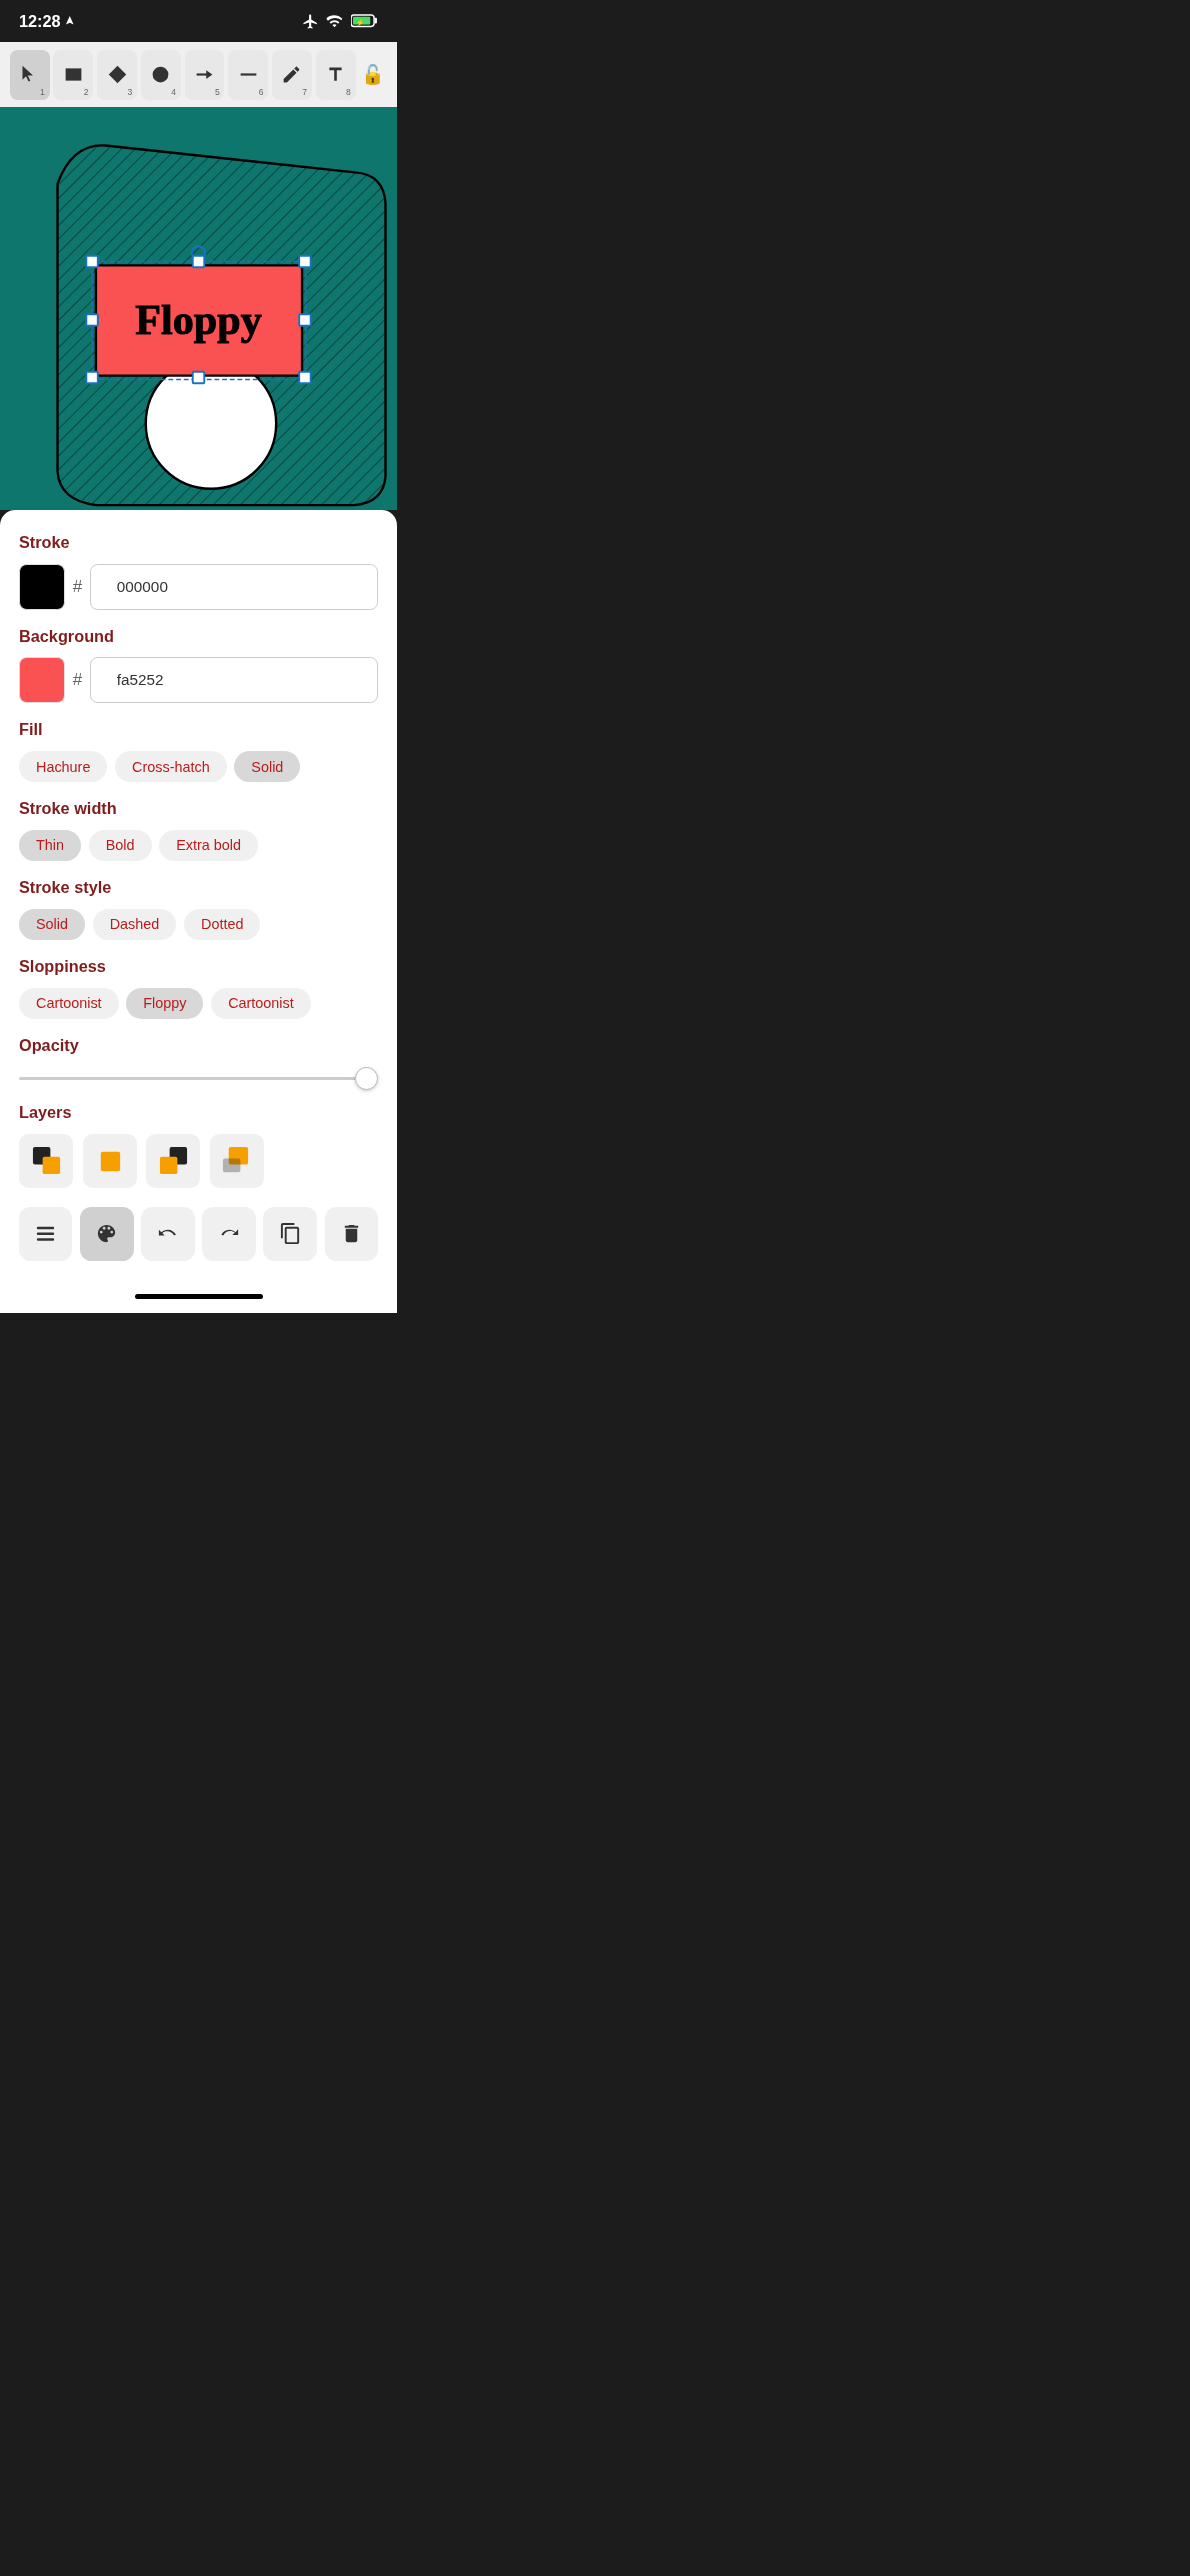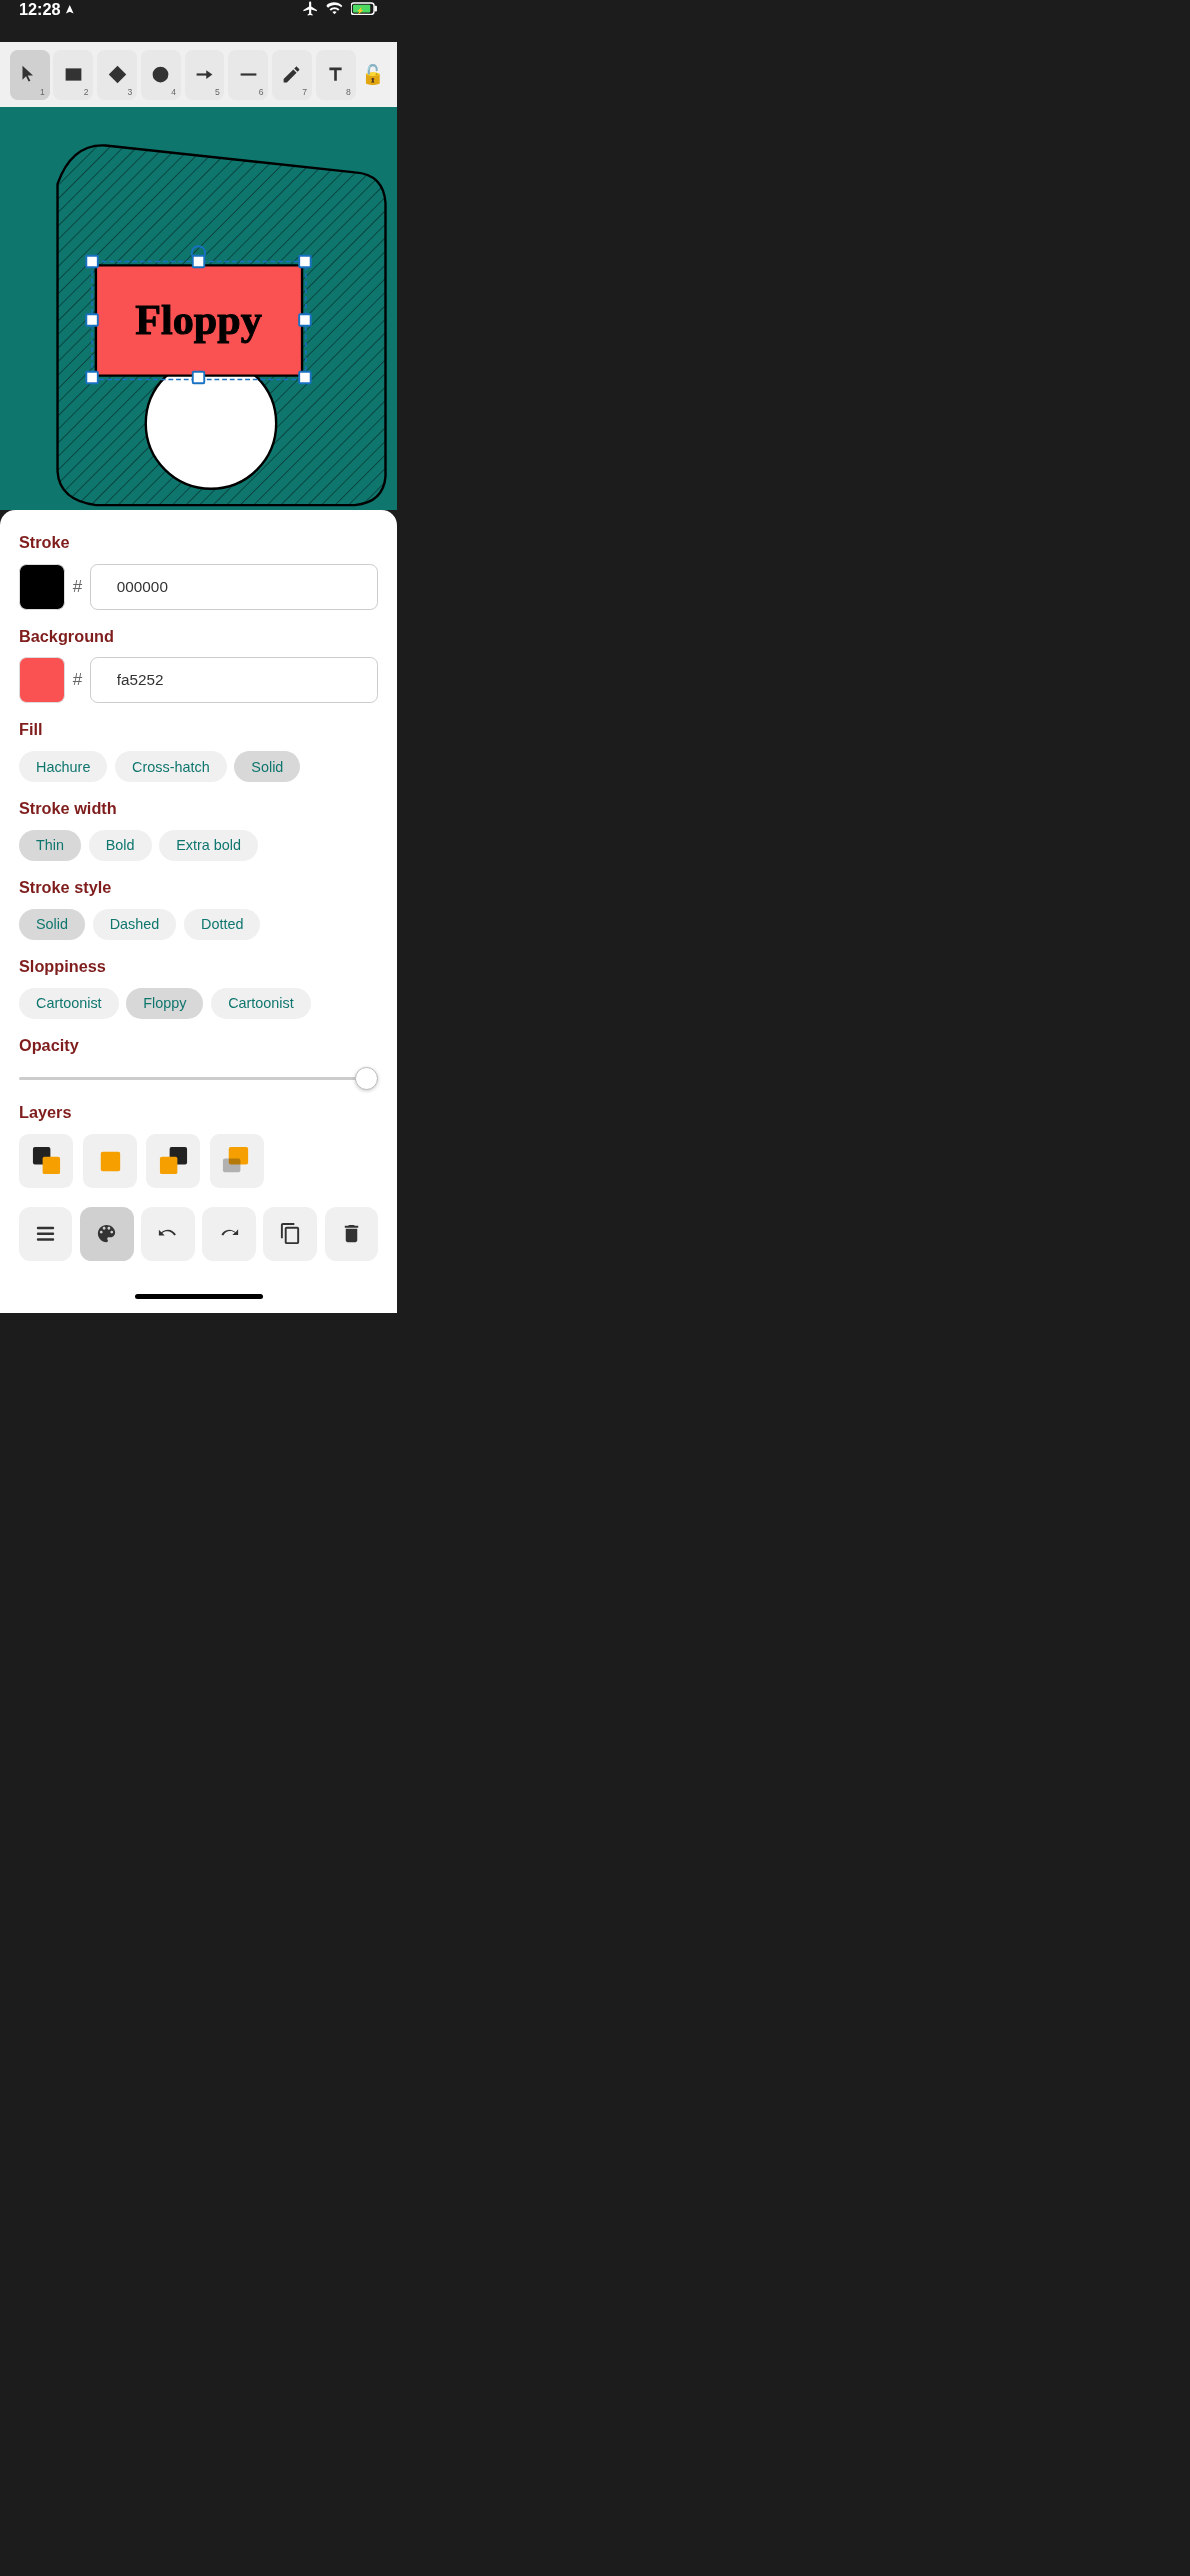--- a/index.html
+++ b/index.html
@@ -10,21 +10,21 @@
       background: #1c1c1c;
       font-family: -apple-system, BlinkMacSystemFont, 'Helvetica Neue', sans-serif;
       overflow-x: hidden;
     }
 
     
     .status-bar {
       background: #1c1c1c;
       height: 42px;
       display: flex;
-      align-items: flex-start;
+      align-items: center;
       justify-content: space-between;
       padding: 0 19px;
     }
     .status-time {
       color: white;
       font-size: 16.3px;
       font-weight: 600;
       display: flex;
       align-items: center;
       gap: 3.8px;
@@ -142,21 +142,21 @@
       display: flex;
       gap: 7.7px;
       margin-bottom: 3.8px;
       flex-wrap: wrap;
     }
     .pill {
       padding: 7.7px 17px;
       border-radius: 19px;
       background: #f0f0f0;
       font-size: 14.4px;
-      color: #0f766e;
+      color: #b91c1c;
       cursor: pointer;
       border: none;
       font-family: inherit;
     }
     .pill.active {
       background: #d8d8d8;
       font-weight: 500;
     }
 
     .section-block {

